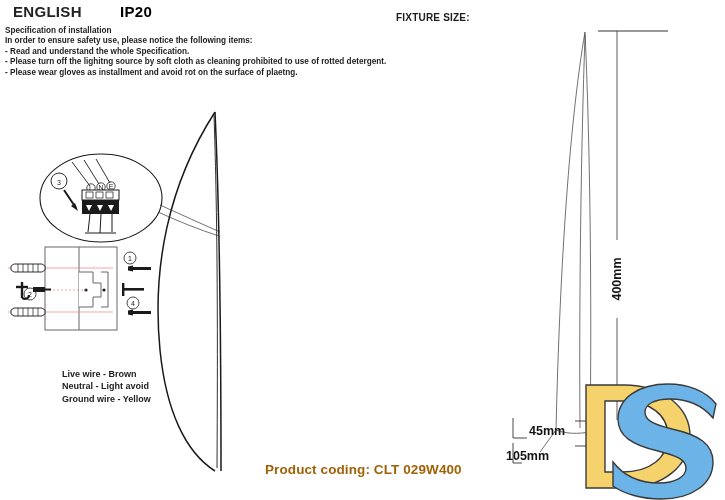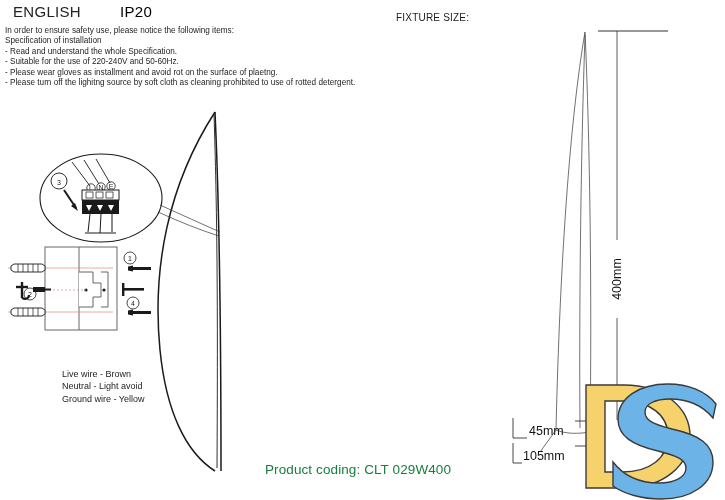--- a/index.html
+++ b/index.html
@@ -10,21 +10,21 @@
   body {
     width: 725px;
     height: 500px;
     position: relative;
     overflow: hidden;
     font-family: "Liberation Sans", sans-serif;
     color: #1a1a1a;
     -webkit-font-smoothing: antialiased;
   }
 
-  .abs { position: absolute; }
+  .abs { position: absolute; font-weight: bold; }
 
   
   #lang-title {
     left: 13px; top: 3px;
     font-size: 15px;
     letter-spacing: 0.3px;
     color: #222;
   }
   #ip-rating {
     left: 120px; top: 3px;
@@ -61,31 +61,31 @@
     font-size: 9px;
     line-height: 12.4px;
     color: #1d1d1d;
     white-space: nowrap;
   }
 
   
   #product-coding {
     left: 265px; top: 462px;
     font-size: 13.5px;
-    color: #15803d;
+    color: #a16207;
     letter-spacing: 0.1px;
   }
 
   
   .dim-text {
     font-size: 12.5px;
     color: #141414;
   }
   #dim-45 { left: 529px; top: 424px; }
-  #dim-105 { left: 523px; top: 449px; }
+  #dim-105 { left: 506px; top: 449px; }
 
   #dim-400-wrap {
     left: 607px; top: 244px;
     width: 20px; height: 70px;
   }
   #dim-400 {
     position: absolute;
     left: 50%; top: 50%;
     transform: translate(-50%, -50%) rotate(-90deg);
     transform-origin: center center;
@@ -111,26 +111,25 @@
     fill: #1a1a1a;
   }
 </style>
 </head>
 <body>
 
 <div class="abs" id="lang-title">ENGLISH</div>
 <div class="abs" id="ip-rating">IP20</div>
 
 <div class="abs" id="spec-block">
+  <div class="spec-line">Specification of installation</div>
   <div class="spec-line">In order to ensure safety use, please notice the following items:</div>
-  <div class="spec-line">Specification of installation</div>
   <div class="spec-line">- Read and understand the whole Specification.</div>
-  <div class="spec-line">- Suitable for the use of 220-240V and 50-60Hz.</div>
+  <div class="spec-line">- Please turn off the lighitng source by soft cloth as cleaning prohibited to use of rotted detergent.</div>
   <div class="spec-line">- Please wear gloves as installment and avoid rot on the surface of plaetng.</div>
-  <div class="spec-line">- Please turn off the lighitng source by soft cloth as cleaning prohibited to use of rotted detergent.</div>
 </div>
 
 <div class="abs" id="fixture-size-label">FIXTURE SIZE:</div>
 
 <div class="abs" id="wire-legend">
   <div class="legend-line">Live wire - Brown</div>
   <div class="legend-line">Neutral - Light avoid</div>
   <div class="legend-line">Ground wire - Yellow</div>
 </div>
 

